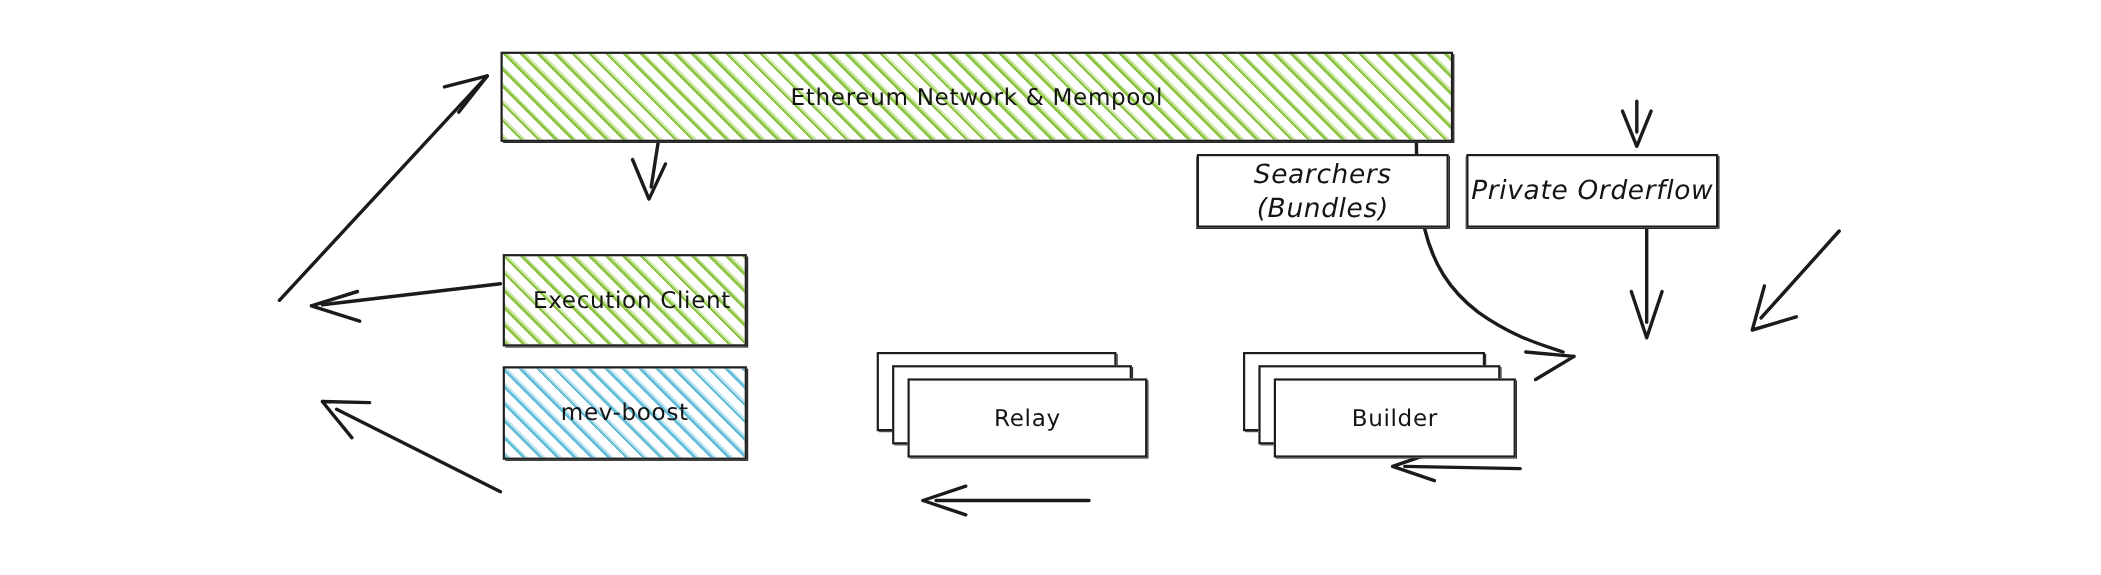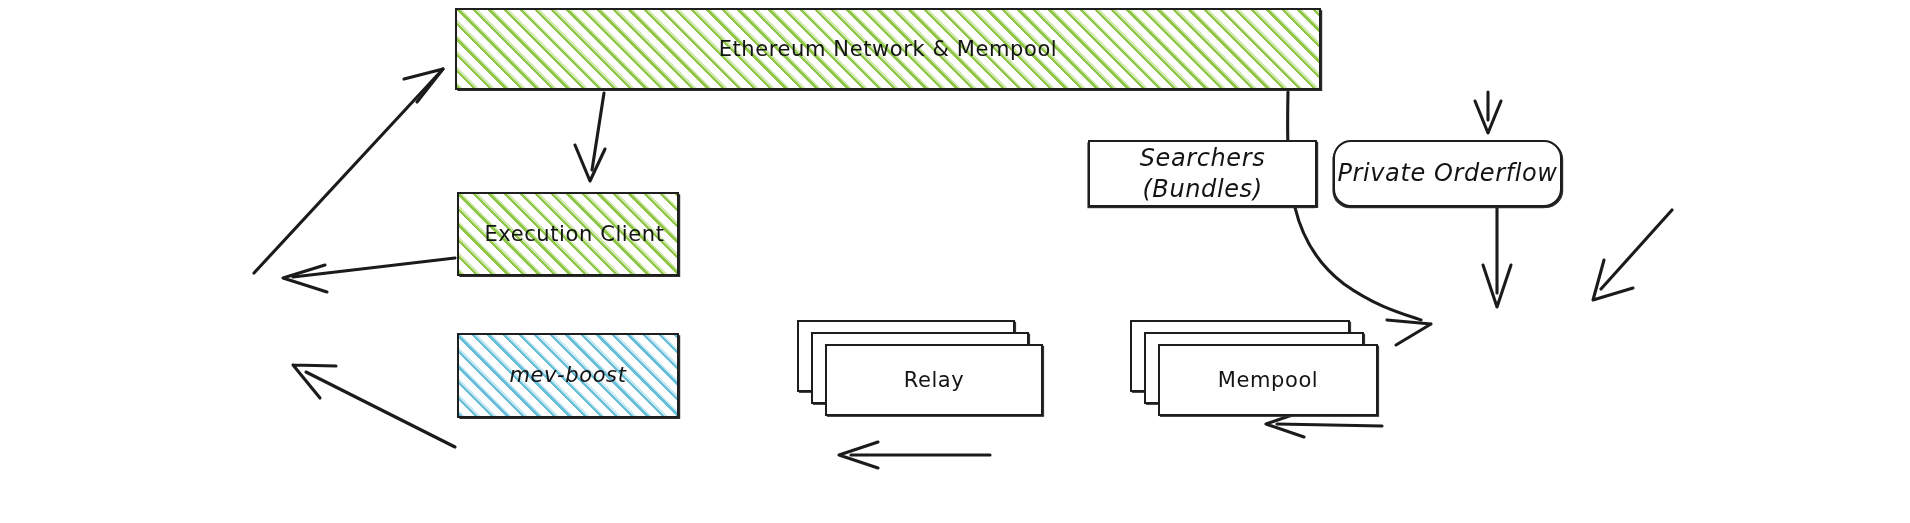--- a/index.html
+++ b/index.html
@@ -29,30 +29,30 @@
     box-shadow:1.6px 1.4px 0 -0.4px #2b2b2b, -1.2px 1.8px 0 -0.6px #303030;
   }
   .hatch-green{
     border:2.4px solid #1f1f1f;
     background-color:#ffffff;
     background-image:repeating-linear-gradient(45deg,
         rgba(138,196,63,.95) 0px, rgba(138,196,63,.95) 2.4px,
         rgba(172,214,110,.55) 2.4px, rgba(172,214,110,.55) 4.2px,
         rgba(255,255,255,0) 4.2px, rgba(255,255,255,0) 11px);
     box-shadow:1.8px 1.6px 0 -0.6px #2b2b2b;
+    margin-top:39px;
   }
   .hatch-blue{
     border:2.4px solid #1f1f1f;
     background-color:#ffffff;
     background-image:repeating-linear-gradient(45deg,
         rgba(92,186,214,.92) 0px, rgba(92,186,214,.92) 2.4px,
         rgba(150,213,231,.55) 2.4px, rgba(150,213,231,.55) 4.2px,
         rgba(255,255,255,0) 4.2px, rgba(255,255,255,0) 11px);
     box-shadow:1.8px 1.6px 0 -0.6px #2b2b2b;
-    font-style:italic;
   }
 
   
   .stack{position:absolute;}
   .stack .card{
     position:absolute;box-sizing:border-box;background:#fff;
     border:2.2px solid #1d1d1d;
     box-shadow:1.5px 1.3px 0 -0.4px #333;
   }
   .stack .card.c1{left:0;top:0;}
@@ -134,33 +134,33 @@
 
 
   <div class="node hatch-blue" style="left:457px;top:333px;width:222px;height:85px;">
     <span class="lbl">mev-boost</span>
   </div>
 
   <div class="node plain small" style="left:1088px;top:140px;width:229px;height:67px;">
     <span class="lbl">Searchers (Bundles)</span>
   </div>
 
-  <div class="node plain small" style="left:1333px;top:140px;width:229px;height:67px;border-radius:18px;">
+  <div class="node plain small" style="left:1333px;top:140px;width:229px;height:67px;">
     <span class="lbl">Private Orderflow</span>
   </div>
 
   <div class="stack" style="left:797px;top:320px;width:246px;height:96px;border-radius:20px;">
     <div class="card c1" style="width:218px;height:72px;"></div>
     <div class="card c2" style="width:218px;height:72px;"></div>
     <div class="card c3" style="width:218px;height:72px;">
       <span class="lbl">Relay</span>
     </div>
   </div>
 
   <div class="stack" style="left:1130px;top:320px;width:248px;height:98px;">
     <div class="card c1" style="width:220px;height:72px;"></div>
     <div class="card c2" style="width:220px;height:72px;"></div>
     <div class="card c3" style="width:220px;height:72px;">
-      <span class="lbl">Mempool</span>
+      <span class="lbl">Builder</span>
     </div>
   </div>
 
 </div>
 
 </body></html>

